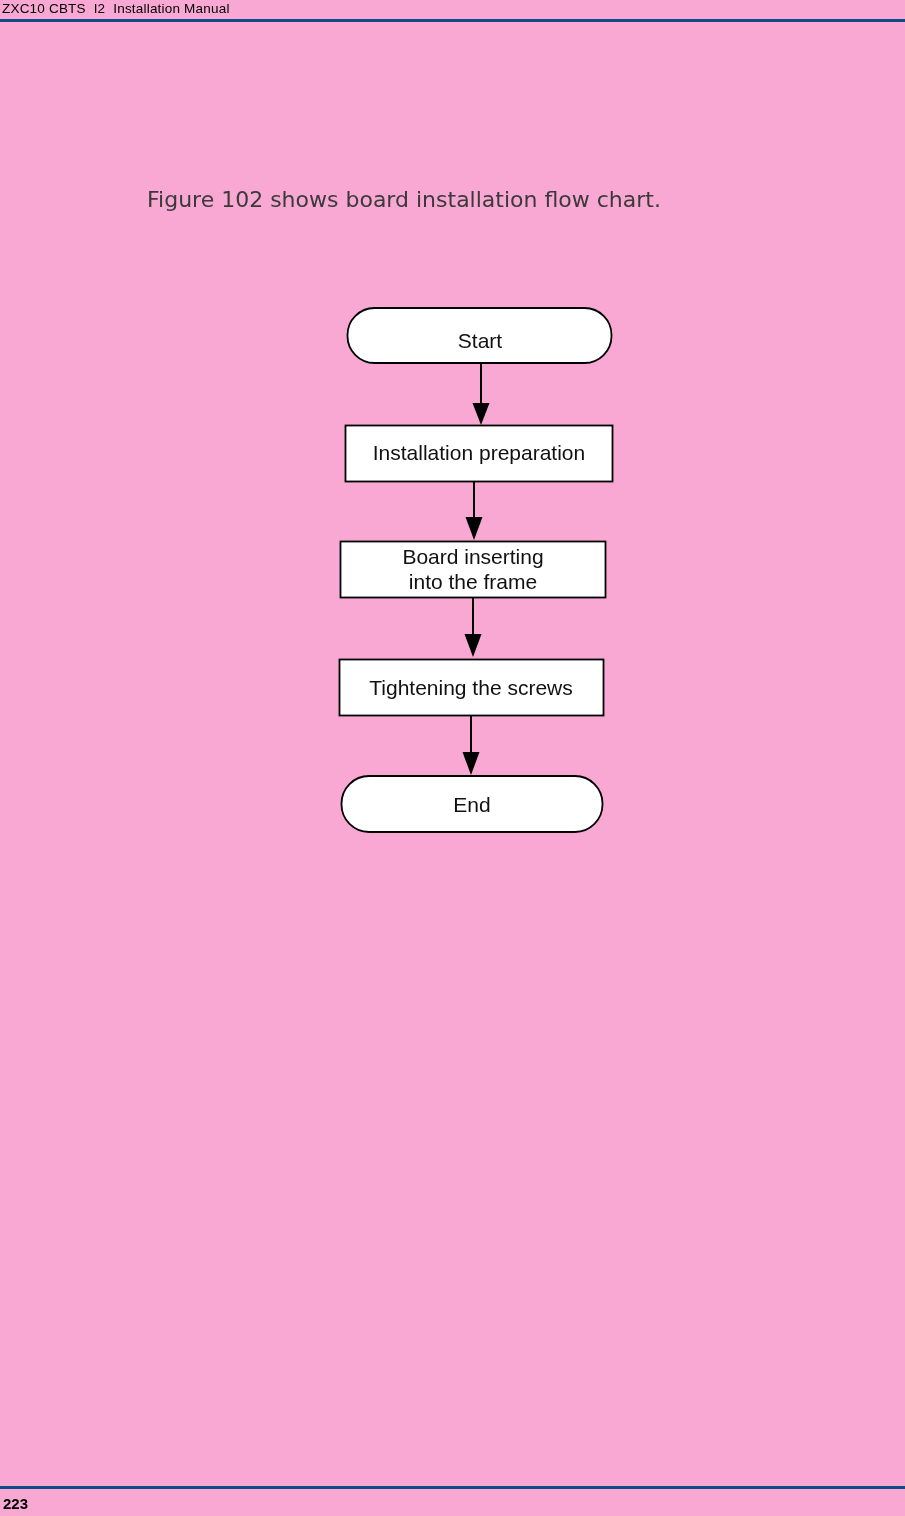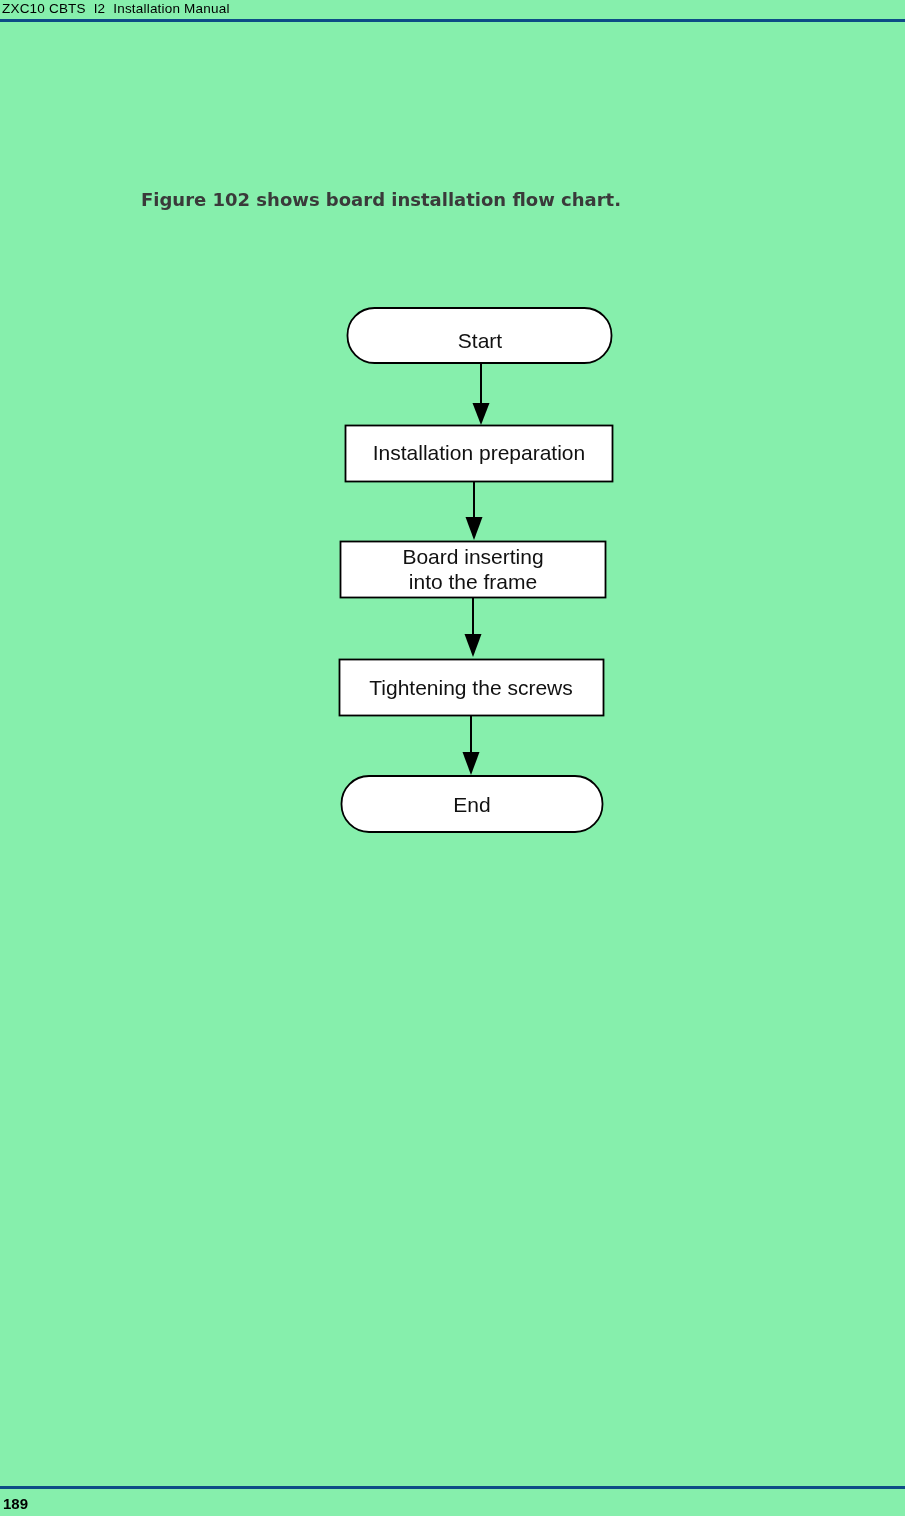--- a/index.html
+++ b/index.html
@@ -4,21 +4,21 @@
 <style>
   html, body {
     margin: 0;
     padding: 0;
     background: #ffffff;
   }
   .page {
     position: relative;
     width: 905px;
     height: 1516px;
-    background: #86efac;
+    background: #f9a8d4;
     font-family: "Liberation Sans", sans-serif;
     overflow: hidden;
   }
   
   .header-title {
     position: absolute;
     left: 2px;
     top: 0px;
     font-size: 13.5px;
     line-height: 17px;
@@ -30,28 +30,27 @@
     position: absolute;
     left: 0;
     top: 19px;
     width: 905px;
     height: 3px;
     background: #0d4c86;
   }
   
   .caption {
     position: absolute;
-    left: 141px;
+    left: 147px;
     top: 188px;
     width: 560px;
     font-family: "DejaVu Sans", sans-serif;
-    font-size: 18px;
+    font-size: 22px;
     line-height: 24px;
     color: #3a3a3a;
-    font-weight: bold;
   }
   
   .flowchart {
     position: absolute;
     left: 330px;
     top: 300px;
   }
   .flowchart text {
     font-family: "Liberation Sans", sans-serif;
     font-size: 21px;
@@ -148,15 +147,15 @@
       <polygon class="arrowhead" points="462.5,752 479.5,752 471,775"></polygon>
     </g>
 
     <g>
       <rect class="shape" x="341.5" y="776" width="261" height="56" rx="27.5" ry="27.5"></rect>
       <text x="472" y="812" text-anchor="middle">End</text>
     </g>
   </svg>
 
   <div class="footer-rule"></div>
-  <div class="footer-page-number">189</div>
+  <div class="footer-page-number">223</div>
 
 </div>
 
 </body></html>

